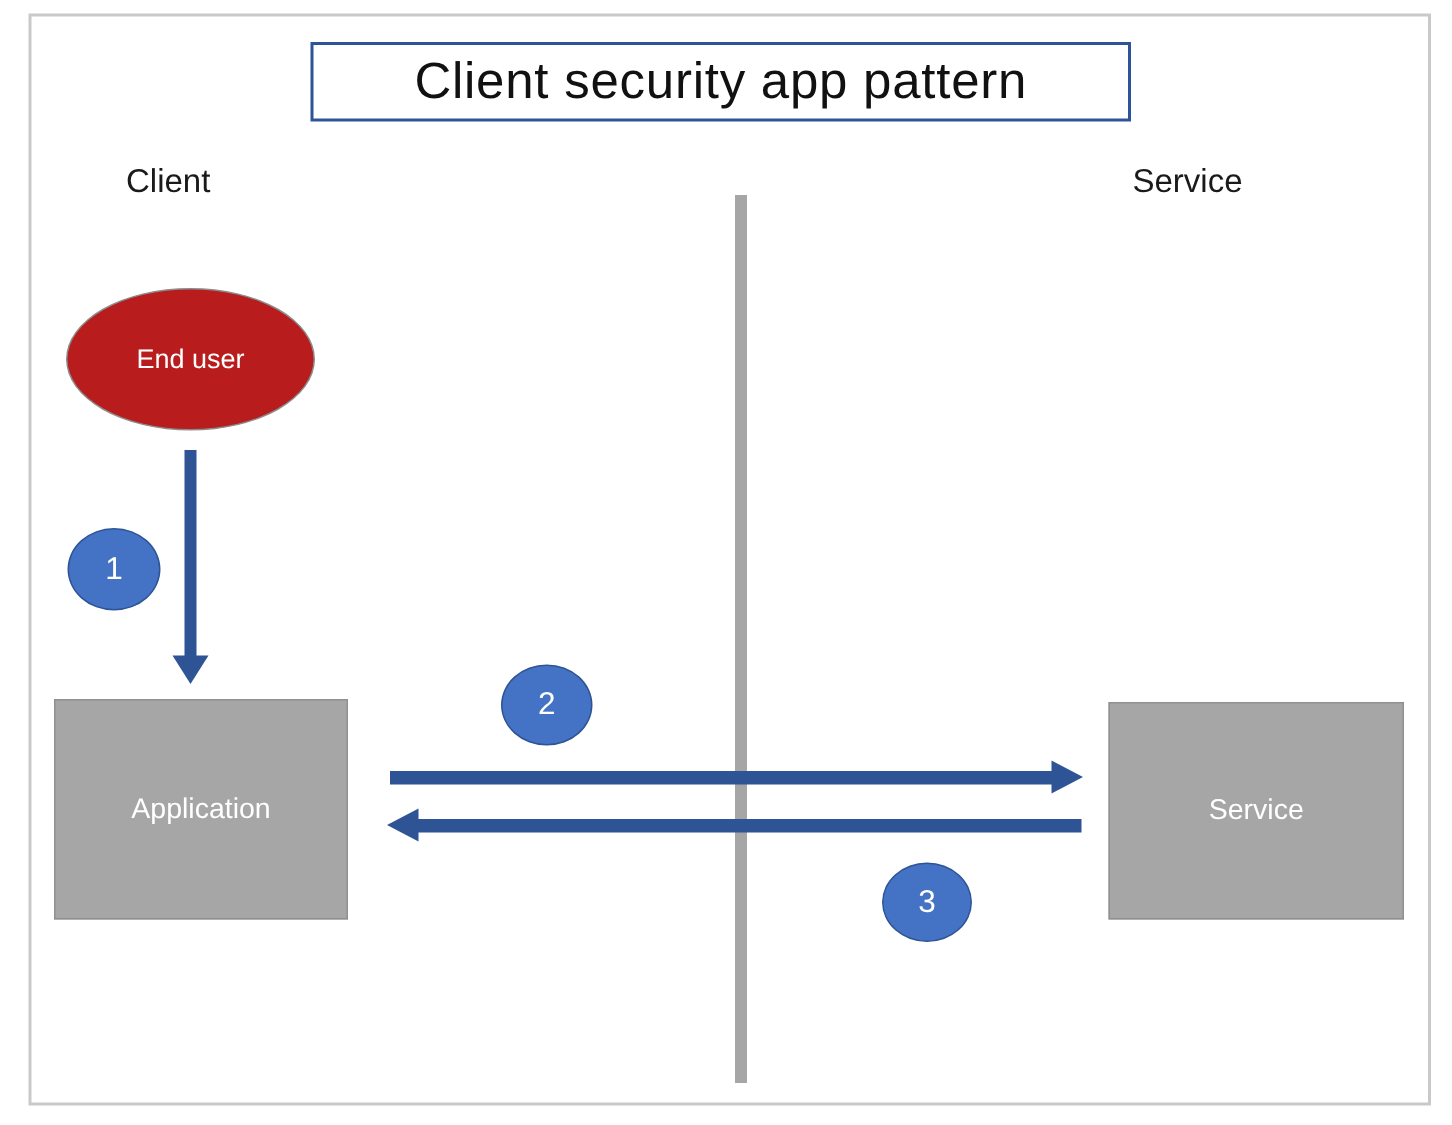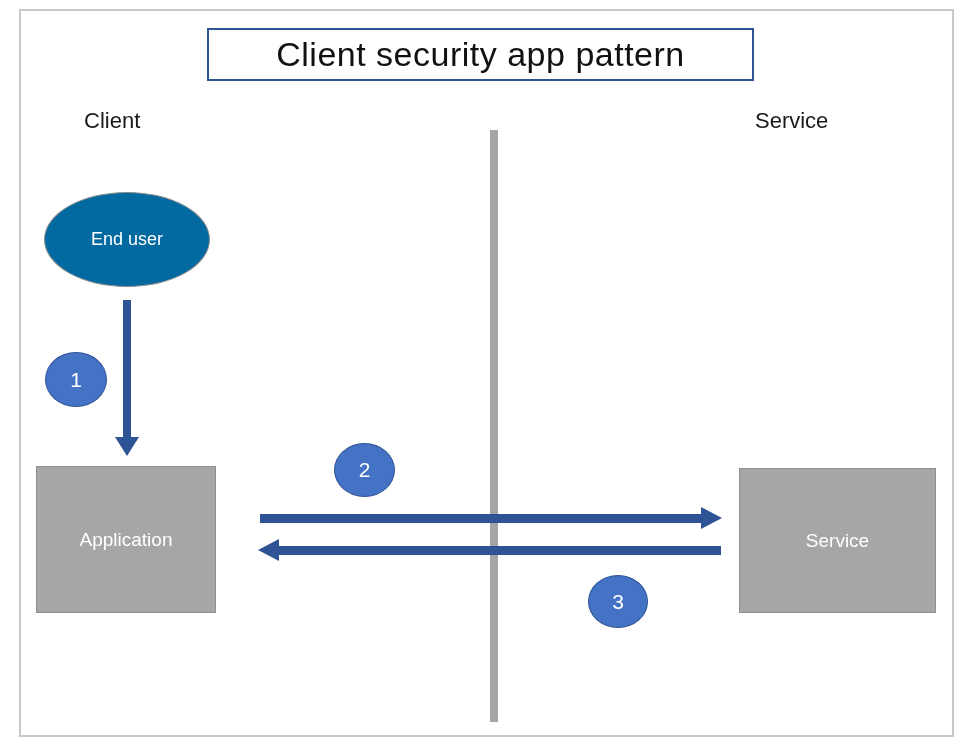--- a/index.html
+++ b/index.html
@@ -47,36 +47,36 @@
   .divider {
     position: absolute;
     left: 490px; top: 130px;
     width: 8px; height: 592px;
     background: #a6a6a6;
   }
   .ellipse {
     position: absolute;
     left: 44px; top: 192px;
     width: 166px; height: 95px;
-    background: #0369a1;
+    background: #b91c1c;
     border: 1px solid #8c8c8c;
     border-radius: 50%;
     display: flex; align-items: center; justify-content: center;
     color: #ffffff;
     font-size: 18px;
   }
   .box {
     position: absolute;
     background: #a6a6a6;
     border: 1px solid #909090;
     display: flex; align-items: center; justify-content: center;
     color: #ffffff;
     font-size: 19px;
   }
-  .box.application { left: 36px; top: 466px; width: 180px; height: 147px; }
+  .box.application { left: 36px; top: 466px; width: 196px; height: 147px; }
   .box.service { left: 739px; top: 468px; width: 197px; height: 145px; }
   .step-circle {
     position: absolute;
     background: #4472c4;
     border: 1px solid #2f5496;
     border-radius: 50%;
     display: flex; align-items: center; justify-content: center;
     color: #ffffff;
     font-size: 21px;
   }

